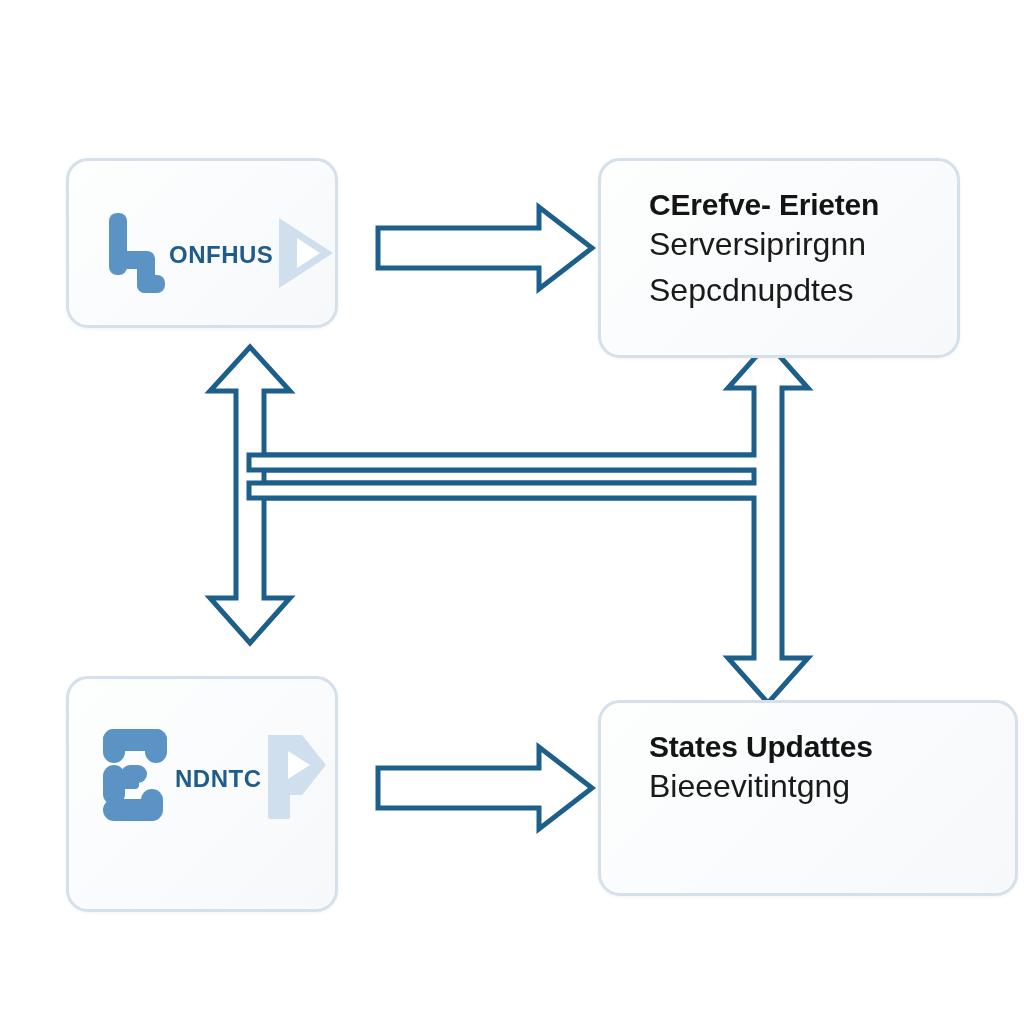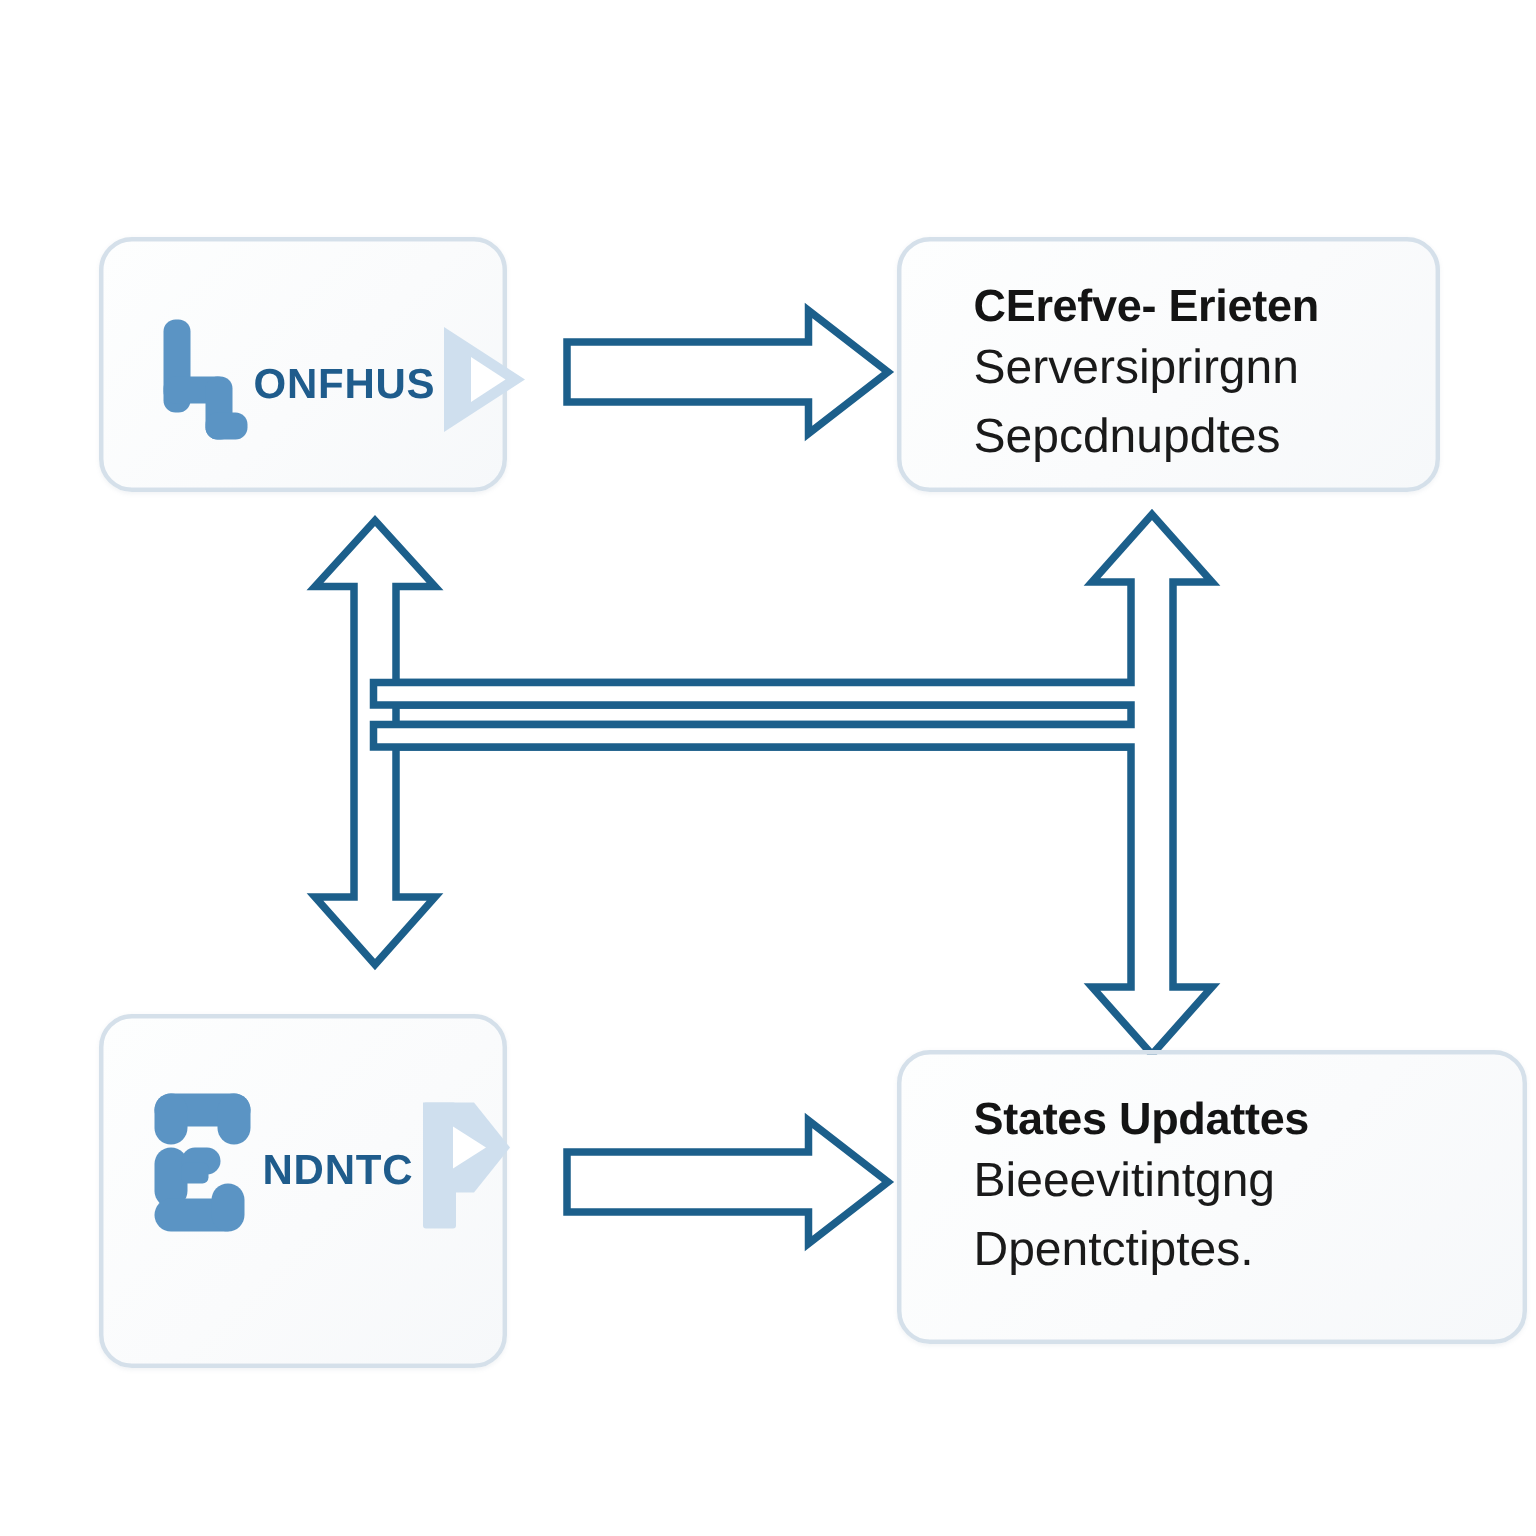--- a/index.html
+++ b/index.html
@@ -59,21 +59,21 @@
   .logo-wrap {
     position: absolute;
     display: flex;
     align-items: center;
     gap: 0px;
   }
   .logo-mark { flex: 0 0 auto; }
   .logo-word {
     font-family: "Liberation Sans", sans-serif;
     font-weight: bold;
-    font-size: 28px;
+    font-size: 24px;
     letter-spacing: 0.5px;
     color: #1f5c8c;
     margin-left: -4px;
     margin-right: 2px;
     white-space: nowrap;
   }
   .logo-arrow { flex: 0 0 auto; }
 
   
   #arrows {
@@ -176,21 +176,21 @@
 
       <span class="logo-arrow">
         <svg width="62" height="82" viewBox="0 0 62 82" xmlns="http://www.w3.org/2000/svg">
           <path d="M 4 6 L 4 76 L 58 41 Z" fill="#cfdfee"></path>
           <path d="M 22 26 L 22 56 L 45 41 Z" fill="#ffffff"></path>
         </svg>
       </span>
     </div>
   </div>
 
-  <div class="node node-text" style="left:598px; top:158px; width:362px; height:170px;">
+  <div class="node node-text" style="left:598px; top:158px; width:362px; height:200px;">
     <div class="node-title">CErefve- Erieten</div>
     <div class="node-line">Serversiprirgnn</div>
     <div class="node-line">Sepcdnupdtes</div>
   </div>
 
   <div class="node node-logo" style="left:66px; top:676px; width:272px; height:236px;">
 
     <div class="logo-wrap" style="left:28px; top:48px;">
 
       <span class="logo-mark">
@@ -216,16 +216,15 @@
           <rect x="4" y="4" width="22" height="84" rx="2" fill="#cfdfee"></rect>
           <path d="M 24 20 L 24 48 L 46 34 Z" fill="#ffffff"></path>
         </svg>
       </span>
     </div>
   </div>
 
   <div class="node node-text" style="left:598px; top:700px; width:420px; height:196px;">
     <div class="node-title">States Updattes</div>
     <div class="node-line">Bieeevitintgng</div>
-    <div class="node-line">Dpentctiptes.</div>
   </div>
 
 </div>
 
 </body></html>

